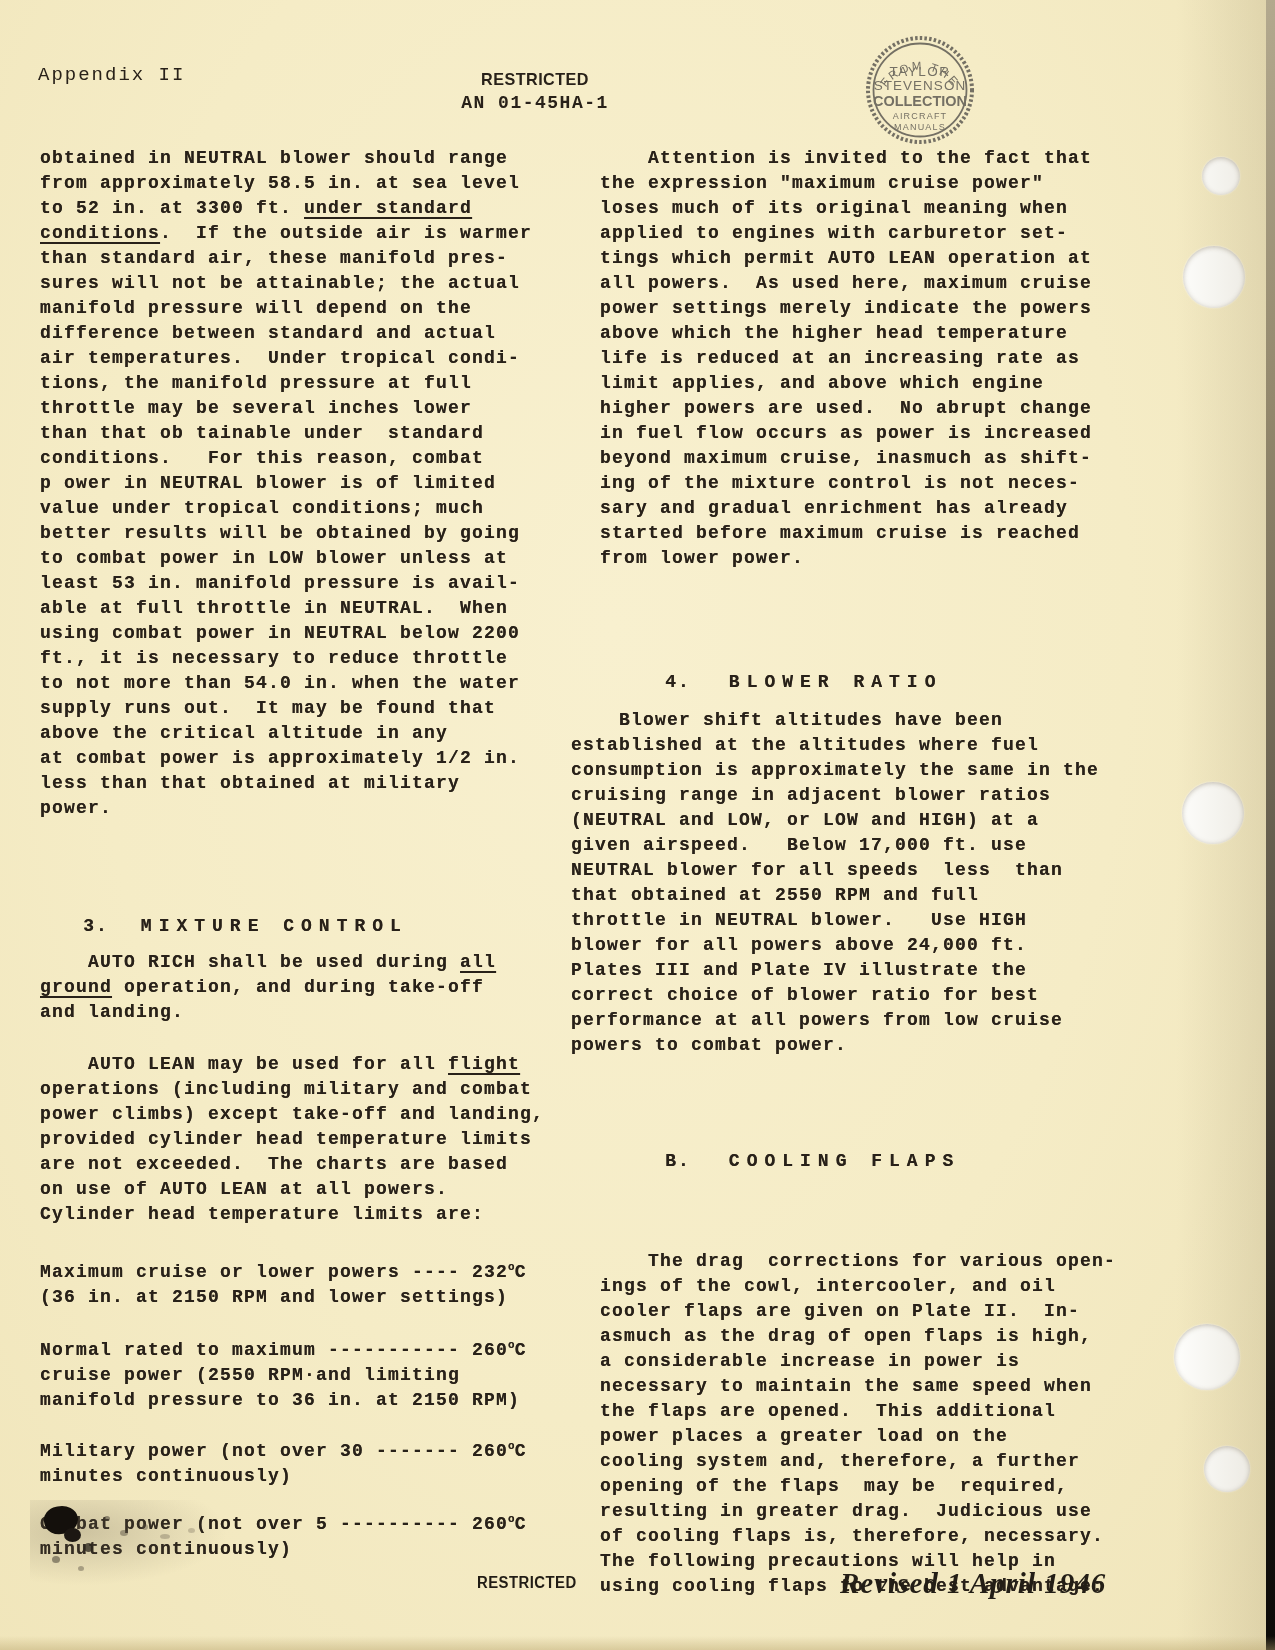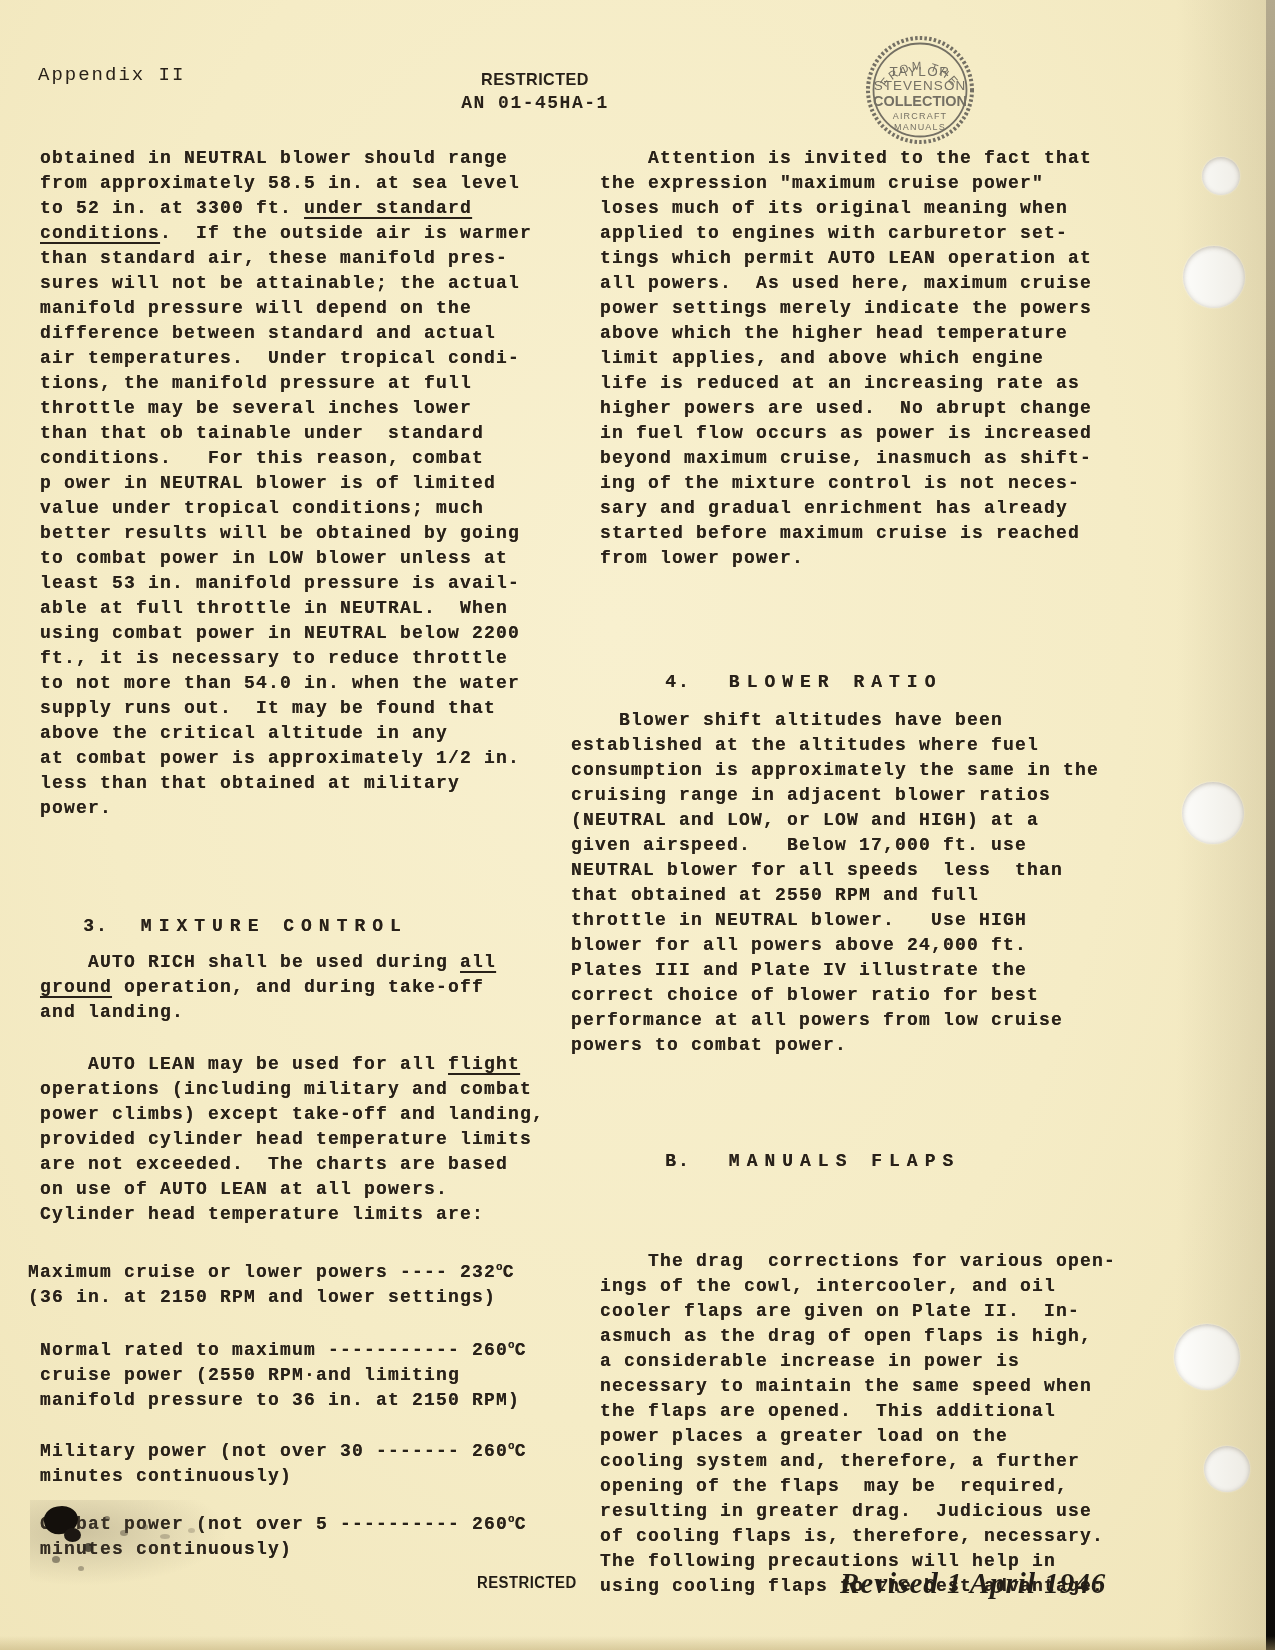--- a/index.html
+++ b/index.html
@@ -144,21 +144,21 @@
   <div class="col" style="left:40px; top:1052px; width:520px;">
       <div class="line"><span>    AUTO LEAN may be used for all </span><u>flight</u></div>
       <div class="line"><span>operations (including military and combat</span></div>
       <div class="line"><span>power climbs) except take-off and landing,</span></div>
       <div class="line"><span>provided cylinder head temperature limits</span></div>
       <div class="line"><span>are not exceeded.  The charts are based</span></div>
       <div class="line"><span>on use of AUTO LEAN at all powers.</span></div>
       <div class="line"><span>Cylinder head temperature limits are:</span></div>
     </div>
 
-  <div class="col" style="left:28px; top:1255px; width:540px;">
+  <div class="col" style="left:40px; top:1255px; width:540px;">
       <div class="line"><span>Maximum cruise or lower powers ---- 232</span><sup>o</sup><span>C</span></div>
       <div class="line"><span>(36 in. at 2150 RPM and lower settings)</span></div>
     </div>
   <div class="col" style="left:40px; top:1333px; width:540px;">
       <div class="line"><span>Normal rated to maximum ----------- 260</span><sup>o</sup><span>C</span></div>
       <div class="line"><span>cruise power (2550 RPM·and limiting</span></div>
       <div class="line"><span>manifold pressure to 36 in. at 2150 RPM)</span></div>
     </div>
   <div class="col" style="left:40px; top:1434px; width:540px;">
       <div class="line"><span>Military power (not over 30 ------- 260</span><sup>o</sup><span>C</span></div>
@@ -171,22 +171,22 @@
 
   <div class="col" style="left:600px; top:146px; width:545px;">
       <div class="line"><span>    Attention is invited to the fact that</span></div>
       <div class="line"><span>the expression "maximum cruise power"</span></div>
       <div class="line"><span>loses much of its original meaning when</span></div>
       <div class="line"><span>applied to engines with carburetor set-</span></div>
       <div class="line"><span>tings which permit AUTO LEAN operation at</span></div>
       <div class="line"><span>all powers.  As used here, maximum cruise</span></div>
       <div class="line"><span>power settings merely indicate the powers</span></div>
       <div class="line"><span>above which the higher head temperature</span></div>
+      <div class="line"><span>life is reduced at an increasing rate as</span></div>
       <div class="line"><span>limit applies, and above which engine</span></div>
-      <div class="line"><span>life is reduced at an increasing rate as</span></div>
       <div class="line"><span>higher powers are used.  No abrupt change</span></div>
       <div class="line"><span>in fuel flow occurs as power is increased</span></div>
       <div class="line"><span>beyond maximum cruise, inasmuch as shift-</span></div>
       <div class="line"><span>ing of the mixture control is not neces-</span></div>
       <div class="line"><span>sary and gradual enrichment has already</span></div>
       <div class="line"><span>started before maximum cruise is reached</span></div>
       <div class="line"><span>from lower power.</span></div>
     </div>
 
   <div class="heading right-h" style="left:600px; top:652px;">
@@ -204,21 +204,21 @@
       <div class="line"><span>that obtained at 2550 RPM and full</span></div>
       <div class="line"><span>throttle in NEUTRAL blower.   Use HIGH</span></div>
       <div class="line"><span>blower for all powers above 24,000 ft.</span></div>
       <div class="line"><span>Plates III and Plate IV illustrate the</span></div>
       <div class="line"><span>correct choice of blower ratio for best</span></div>
       <div class="line"><span>performance at all powers from low cruise</span></div>
       <div class="line"><span>powers to combat power.</span></div>
     </div>
 
   <div class="heading right-h" style="left:600px; top:1131px;">
-    <span class="num">B.</span><span class="label">MANUALS FLAPS</span>
+    <span class="num">B.</span><span class="label">COOLING FLAPS</span>
   </div>
 
   <div class="col" style="left:600px; top:1249px; width:545px;">
       <div class="line"><span>    The drag  corrections for various open-</span></div>
       <div class="line"><span>ings of the cowl, intercooler, and oil</span></div>
       <div class="line"><span>cooler flaps are given on Plate II.  In-</span></div>
       <div class="line"><span>asmuch as the drag of open flaps is high,</span></div>
       <div class="line"><span>a considerable increase in power is</span></div>
       <div class="line"><span>necessary to maintain the same speed when</span></div>
       <div class="line"><span>the flaps are opened.  This additional</span></div>

